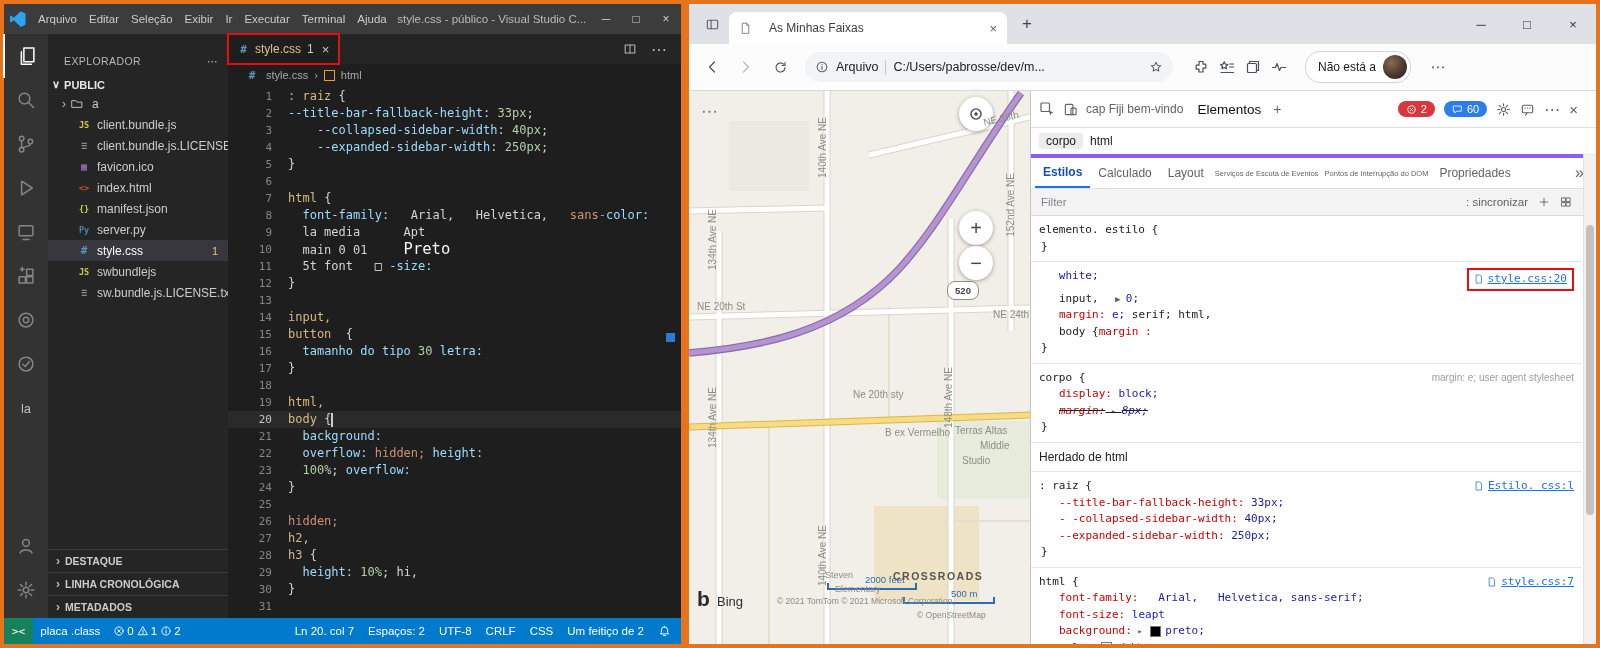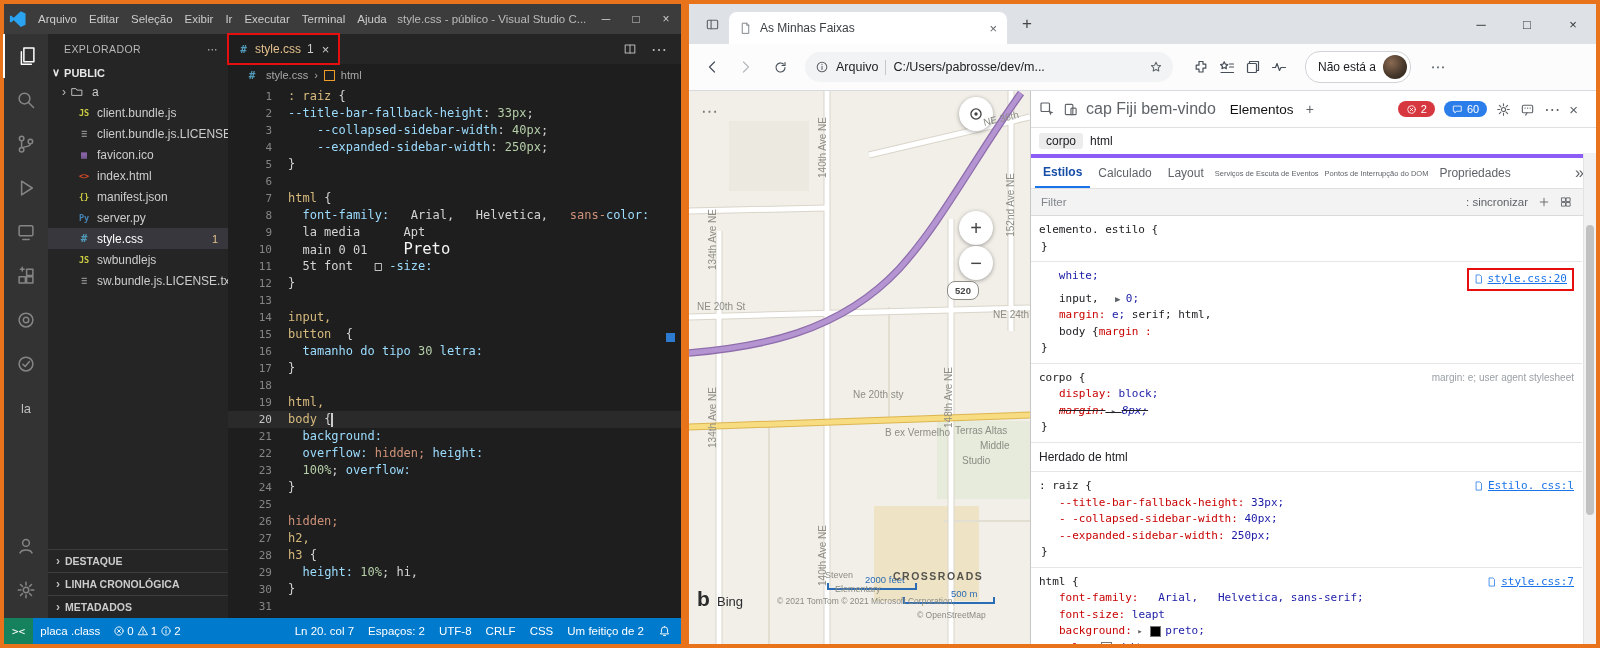--- a/index.html
+++ b/index.html
@@ -17,21 +17,21 @@
   .vs-title{flex:1;text-align:center;white-space:nowrap;overflow:hidden;color:#bbbbbb;}
   .vs-controls{display:flex;height:100%;}
   .vs-controls span{width:30px;display:flex;align-items:center;justify-content:center;font-size:12px;color:#cccccc;}
   .vs-main{flex:1;display:flex;min-height:0;}
   .activitybar{width:44px;background:#333333;display:flex;flex-direction:column;align-items:center;flex:none;}
   .ab-icon{width:44px;height:44px;display:flex;align-items:center;justify-content:center;color:#858585;}
   .ab-icon.active{color:#ffffff;border-left:2px solid #ffffff;}
   .ab-text{font-size:13px;color:#bdbdbd;}
   .ab-bottom{margin-top:auto;}
   .sidebar{width:180px;background:#252526;color:#cccccc;font-size:12px;display:flex;flex-direction:column;flex:none;min-height:0;}
-  .sb-header{height:30px;display:flex;align-items:center;justify-content:space-between;padding:0 10px 0 16px;font-size:10.5px;letter-spacing:.4px;color:#b8b8b8;}
+  .sb-header{height:30px;display:flex;align-items:center;justify-content:space-between;padding:0 10px 0 16px;font-size:10.5px;letter-spacing:.4px;color:#b8b8b8;margin-top:12px;}
   .sb-section{display:flex;align-items:center;gap:4px;font-weight:700;font-size:11px;padding:2px 2px 2px 4px;color:#e6e6e6;}
   .file-tree{flex:1;overflow:hidden;}
   .file-row{height:21px;display:flex;align-items:center;gap:5px;padding-left:28px;white-space:nowrap;overflow:hidden;}
   .file-row.folder{padding-left:14px;}
   .file-row.selected{background:#37373d;color:#ffffff;}
   .chev{color:#bbbbbb;font-size:12px;}
   .fi{width:16px;flex:none;text-align:center;font-size:8.5px;font-weight:700;font-family:"DejaVu Sans Mono",monospace;}
   .fi-js,.fi-json{color:#cbcb41;} .fi-txt{color:#8a8a8a;font-size:10px;} .fi-image{color:#a074c4;font-size:10px;}
   .fi-html{color:#e44d26;} .fi-python{color:#4584b6;} .fi-css{color:#519aba;font-size:11px;}
   .fbadge{margin-left:auto;margin-right:10px;color:#e2c08d;font-size:11px;}
@@ -59,21 +59,21 @@
   .statusbar{height:26px;background:#007acc;color:#ffffff;display:flex;align-items:center;font-size:11.5px;flex:none;}
   .remote-chip{height:26px;background:#16825d;display:flex;align-items:center;padding:0 8px;font-family:"DejaVu Sans Mono",monospace;font-size:11px;}
   .st-item{padding:0 7px;display:flex;align-items:center;gap:4px;}
   .st-right{margin-left:auto;display:flex;align-items:center;}
   .problems{display:flex;align-items:center;gap:3px;padding:0 6px;}
   .problems .pi{display:flex;align-items:center;gap:2px;}
 
   
   .tabstrip{height:40px;background:#dee1e6;display:flex;align-items:flex-end;flex:none;position:relative;}
   .tabactions{width:26px;height:26px;margin:0 4px 7px 10px;display:flex;align-items:center;justify-content:center;color:#5f6368;}
-  .etab{width:258px;height:32px;background:#ffffff;border-radius:8px 8px 0 0;display:flex;align-items:center;gap:8px;padding:0 10px;font-size:12px;color:#3c4043;}
+  .etab{width:258px;height:32px;background:#ffffff;border-radius:8px 8px 0 0;display:flex;align-items:center;gap:17px;padding:0 10px;font-size:12px;color:#3c4043;}
   .etab-title{flex:1;white-space:nowrap;overflow:hidden;}
   .etab-close{color:#5f6368;font-size:13px;}
   .newtab{width:28px;height:28px;margin:0 0 6px 6px;display:flex;align-items:center;justify-content:center;font-size:17px;color:#444;}
   .ewin{margin-left:auto;display:flex;height:100%;}
   .ewin span{width:46px;display:flex;align-items:center;justify-content:center;font-size:13px;color:#333;}
   .etoolbar{height:46px;background:#fcfcfc;border-bottom:1px solid #d7dade;display:flex;align-items:center;padding:0 8px;gap:4px;flex:none;}
   .nav-icon{width:30px;height:30px;display:flex;align-items:center;justify-content:center;color:#474f59;}
   .nav-icon.disabled{color:#b4b8bd;}
   .omnibox{width:348px;height:30px;background:#f1f3f4;border-radius:15px;display:flex;align-items:center;gap:7px;padding:0 10px;font-size:12.5px;color:#202124;margin:0 6px;}
   .omni-proto{color:#202124;}
@@ -97,21 +97,21 @@
   .bing-b{position:absolute;left:8px;top:496px;font-size:21px;font-weight:700;color:#2c2c2c;}
   .bing-t{position:absolute;left:28px;top:503px;font-size:13px;font-weight:400;color:#2c2c2c;}
   .scale-label{position:absolute;font-size:9.5px;color:#2a6db5;}
   .scale-line{position:absolute;height:5px;border-bottom:2px solid #2a6db5;border-left:2px solid #2a6db5;border-right:2px solid #2a6db5;}
   .attr{position:absolute;font-size:8.5px;color:#8a8a82;}
 
   
   .devtools{flex:1;background:#fff;border-left:1px solid #c6c6c6;display:flex;flex-direction:column;min-width:0;position:relative;color:#202124;}
   .dt-row1{height:36px;border-bottom:1px solid #e0e0e0;display:flex;align-items:center;gap:8px;padding:0 8px;flex:none;}
   .dt-icon{display:flex;align-items:center;color:#5f6368;}
-  .dt-welcome{color:#5f6368;font-size:16px;white-space:nowrap;}
+  .dt-welcome{color:#5f6368;font-size:12px;white-space:nowrap;}
   .dt-elem{font-size:13.5px;color:#111;margin-left:6px;}
   .dt-plus{color:#5f6368;font-size:14px;margin-left:4px;}
   .dt-right{margin-left:auto;display:flex;align-items:center;gap:9px;padding-right:10px;}
   .pill{border-radius:10px;color:#fff;display:flex;align-items:center;gap:4px;font-size:11px;padding:2px 8px;}
   .pill-red{background:#d7373f;} .pill-blue{background:#2b7de9;}
   .dt-close{font-size:15px;color:#5f6368;}
   .dt-crumb{height:26px;border-bottom:4px solid #8b5cf6;display:flex;align-items:center;gap:7px;padding:0 8px;font-size:12px;flex:none;}
   .crumb-chip{background:#ececec;padding:1px 7px;border-radius:3px;color:#202124;}
   .dt-tabs{height:30px;border-bottom:1px solid #e0e0e0;display:flex;align-items:center;padding:0 4px;flex:none;overflow:hidden;}
   .dt-tab{padding:0 8px;color:#5f6368;font-size:12px;white-space:nowrap;height:28px;display:flex;align-items:center;}

